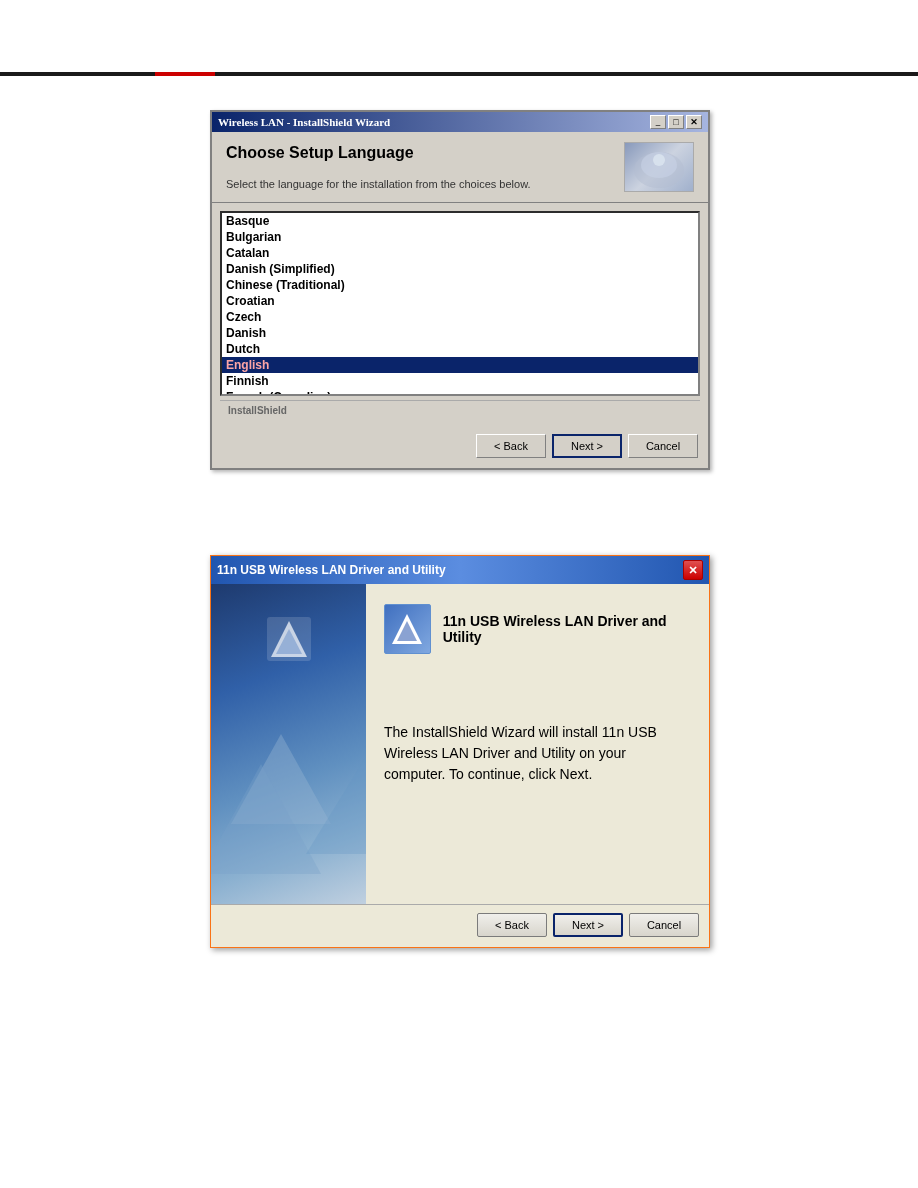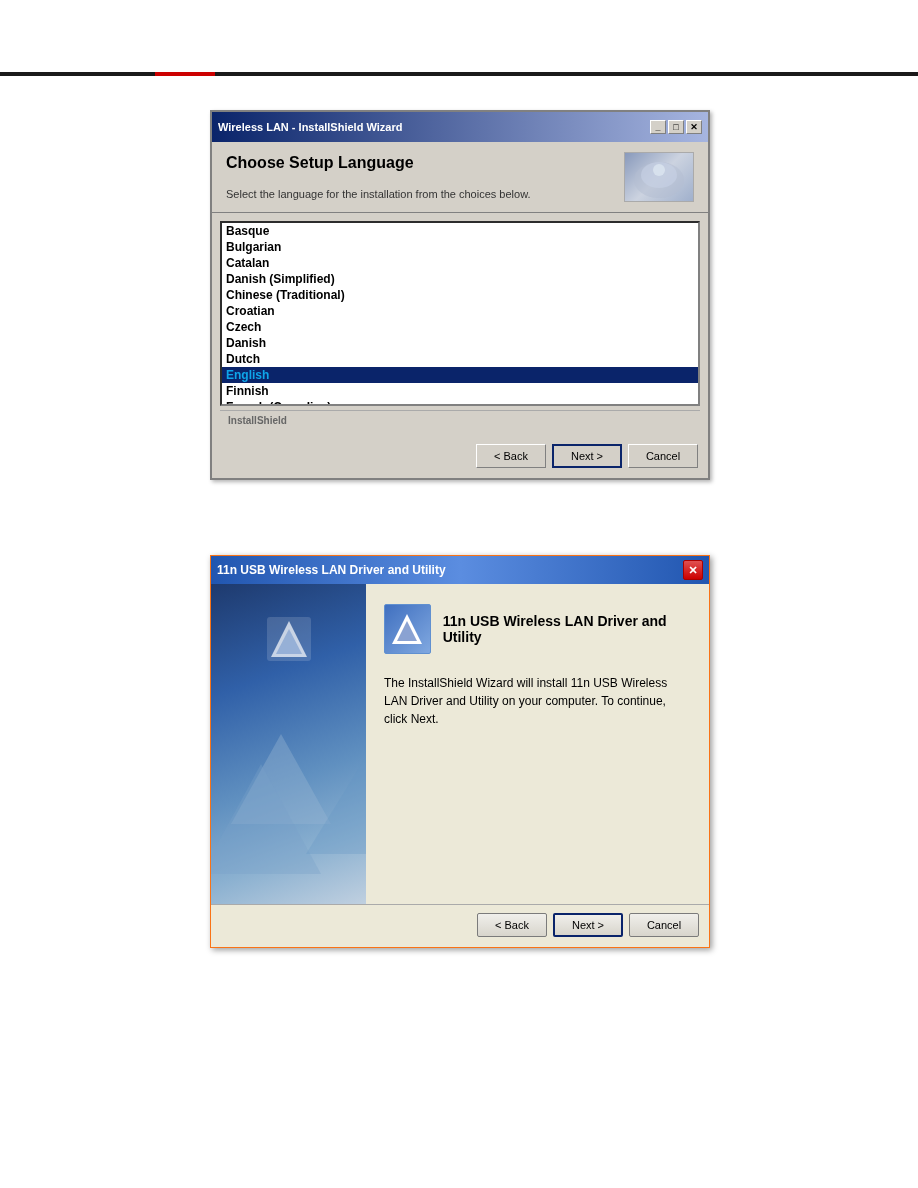--- a/index.html
+++ b/index.html
@@ -41,21 +41,22 @@
       border: 2px solid #808080;
       box-shadow: 2px 2px 4px rgba(0,0,0,0.3);
     }
     .dialog1-titlebar {
       background: linear-gradient(to right, #0a246a, #a6b5e0);
       color: white;
       padding: 3px 6px;
       display: flex;
       align-items: center;
       justify-content: space-between;
-      height: 30px;
+      height: 20px;
+      font-family: Liberation Serif, serif;
     }
     .dialog1-titlebar-text {
       font-size: 11px;
       font-weight: bold;
       color: white;
     }
     .titlebar-buttons {
       display: flex;
       gap: 2px;
     }
@@ -123,21 +124,21 @@
     }
     .lang-item {
       padding: 1px 4px;
       font-size: 12px;
       color: #000;
       cursor: default;
       white-space: nowrap;
     }
     .lang-item.selected {
       background: #0a246a;
-      color: #0ea5e9;
+      color: #fca5a5;
     }
 
     .installshield-label {
       font-size: 10px;
       color: #666;
       padding: 4px 8px;
       border-top: 1px solid #aaa;
       margin-top: 4px;
     }
 
@@ -282,23 +283,24 @@
       align-items: center;
       justify-content: center;
       border-radius: 2px;
     }
     .product-title {
       font-size: 14px;
       font-weight: bold;
       color: #000;
     }
     .dialog2-description {
-      font-size: 12px;
+      font-size: 14px;
       color: #000;
       line-height: 1.5;
+      margin-top: 48px;
     }
 
     .dialog2-footer {
       padding: 8px 10px 10px 10px;
       background: #ece9d8;
       border-top: 1px solid #aaa;
       display: flex;
       align-items: center;
       justify-content: flex-end;
       gap: 6px;

